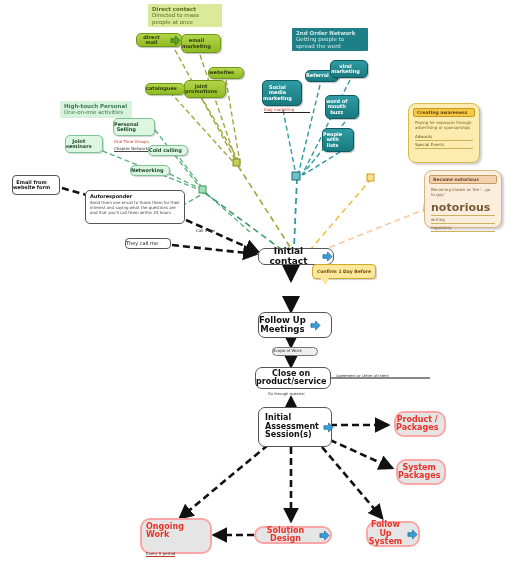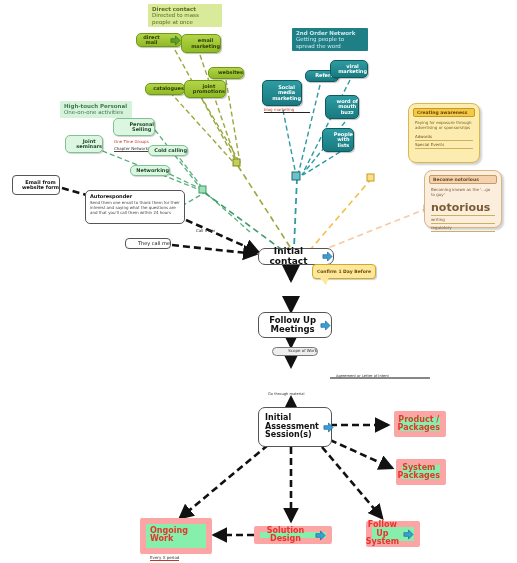--- a/index.html
+++ b/index.html
@@ -2,21 +2,21 @@
 <html><head>
 <meta charset="utf-8">
 <style>
   html,body{margin:0;padding:0;background:#ffffff;}
   body{width:517px;height:563px;position:relative;overflow:hidden;
        font-family:"DejaVu Sans","Liberation Sans",sans-serif;}
   #canvas{position:absolute;left:0;top:0;width:517px;height:563px;}
   svg.edges{position:absolute;left:0;top:0;width:517px;height:563px;pointer-events:none;}
 
   .node{position:absolute;box-sizing:border-box;display:flex;align-items:center;
-        justify-content:flex-end;text-align:center;line-height:1.05;}
+        justify-content:flex-start;text-align:center;line-height:1.05;}
 
   
   .banner{position:absolute;box-sizing:border-box;padding:2px 4px;border-radius:1px;
           text-align:left;line-height:1.15;}
   .banner .t{font-weight:bold;display:block;}
   .banner .s{display:block;}
   .banner-olive{background:#d9ea9a;color:#5c6b1e;}
   .banner-teal{background:#1f7f86;color:#cfeaec;}
   .banner-green{background:#d6f2da;color:#3f7a52;}
 
@@ -30,21 +30,21 @@
         font-weight:bold;box-shadow:1px 1px 1px rgba(0,0,0,.25);}
   
   .mint{background:#ddf6e2;border:1px solid #7fc293;border-radius:5px;color:#1d4a2a;
         font-weight:bold;box-shadow:1px 1px 1px rgba(0,0,0,.18);}
   
   .proc{background:#ffffff;border:1px solid #555;border-radius:7px;color:#111;
         font-weight:bold;}
   .plain{background:#ffffff;border:1px solid #555;border-radius:4px;color:#111;}
   .pill{background:#eeeeee;border:1px solid #777;border-radius:7px;color:#333;}
   
-  .redbox{background:#86efac;border:6px solid #fca5a5;border-radius:2px;color:#e8342a;
+  .redbox{background:#e5e5e5;border:2px solid #fca5a5;border-radius:10px;color:#e8342a;
           font-weight:bold;}
   
   .sticky{position:absolute;box-sizing:border-box;background:#fdecb0;
           border:1px solid #d9b84a;border-radius:8px;box-shadow:2px 2px 2px rgba(0,0,0,.18);}
   .sticky .hdr{background:#f5c84a;border:1px solid #c79a1f;border-radius:2px;
                font-weight:bold;color:#6b4a05;margin:4px 4px 3px 4px;padding:1px 3px;}
   .sticky .bd{color:#7a6320;padding:0 6px;line-height:1.25;}
   .sticky ul{margin:3px 0 0 0;padding:0 6px;list-style:none;}
   .sticky li{border-bottom:1px solid #cdb05a;padding:1px 0;color:#6b5518;}
   .sticky-peach{background:#fbeedd;border:1px solid #d8b48a;}
@@ -272,20 +272,24 @@
       <svg viewBox="0 0 12 12" width="11" height="11">
           <path d="M1,4 L6,4 L6,1 L11,6 L6,11 L6,8 L1,8 z" fill="#3a9fd6" stroke="#12618f" stroke-width=".7"></path>
         </svg>
     </span>
   </div>
 
   <div class="node pill" style="left:272px;top:347px;width:46px;height:9px;font-size:4px;">
     <span>Scope of Work</span>
   </div>
 
+  <div class="node proc" style="left:255px;top:367px;width:76px;height:22px;font-size:8px;">
+    <span style="white-space:pre-line">Close on
+product/service</span>
+  </div>
 
   <div class="elabel" style="left:336px;top:374px;font-size:3.6px;">Agreement or Letter of Intent</div>
   <div class="elabel" style="left:268px;top:392px;font-size:3.6px;">Go through material</div>
 
   <div class="node proc" style="left:258px;top:407px;width:74px;height:40px;font-size:8px;
        justify-content:flex-start;padding-left:6px;text-align:left;">
     <span style="white-space:pre-line">Initial
 Assessment
 Session(s)</span>
     <span class="arrow3d">

